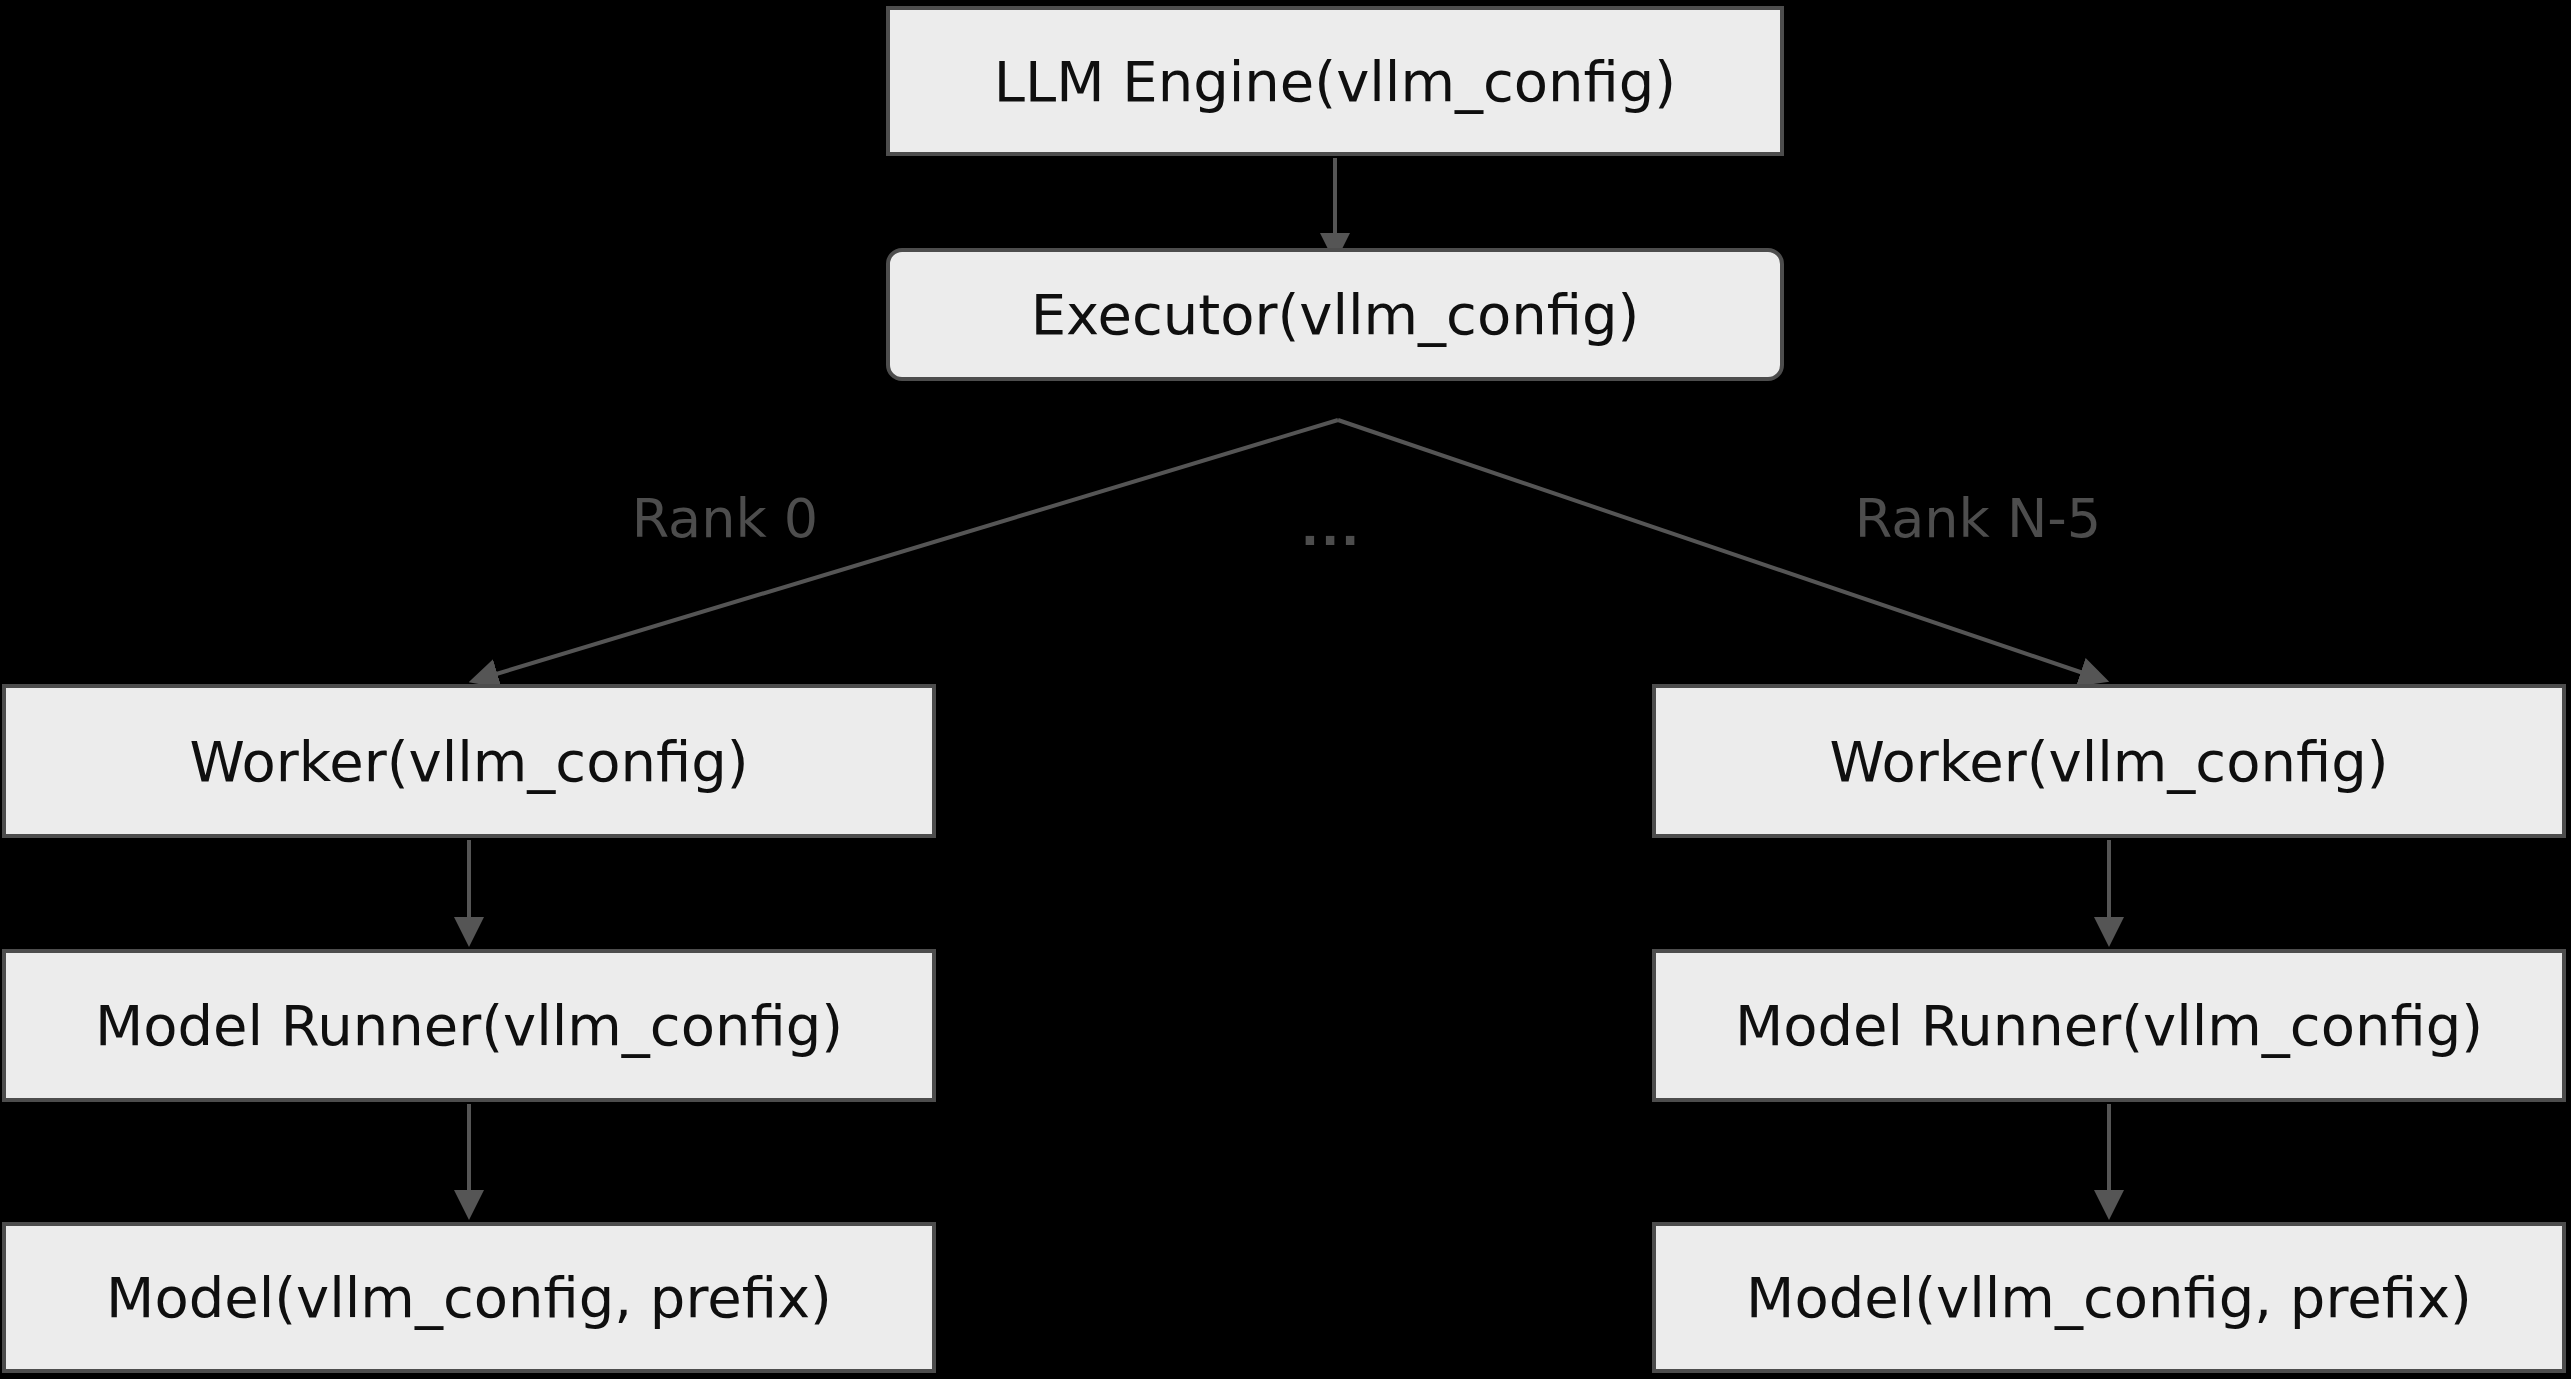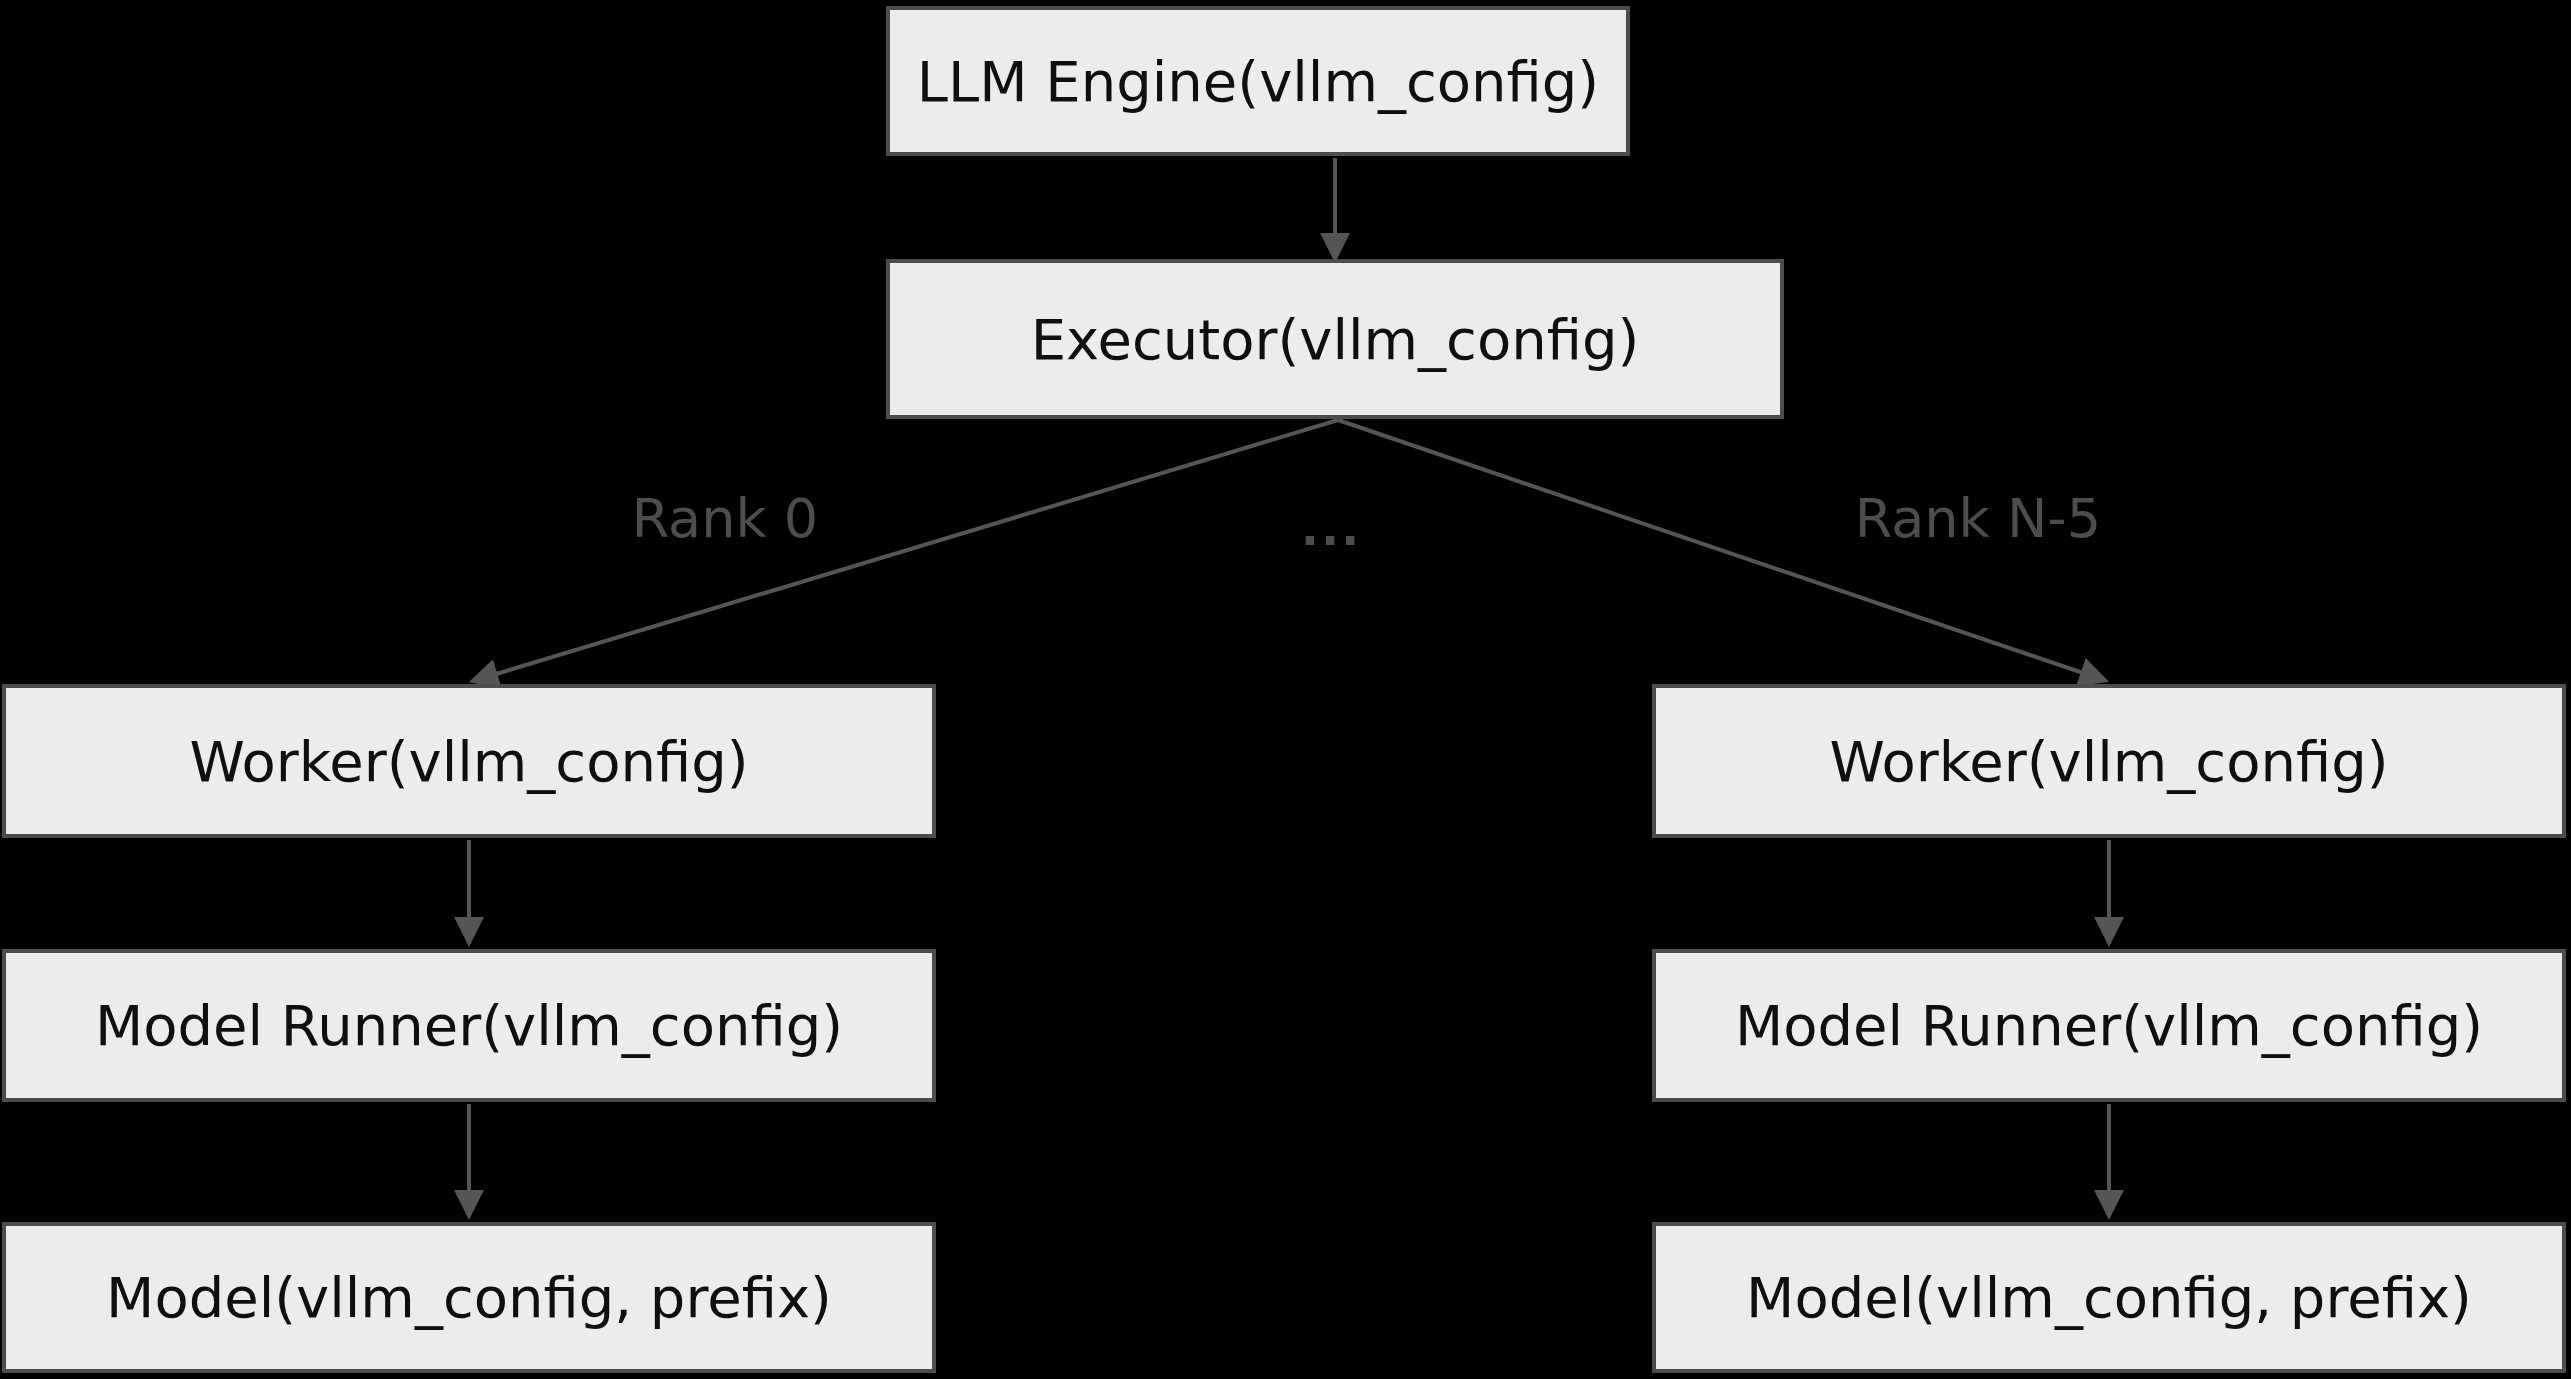--- a/index.html
+++ b/index.html
@@ -31,22 +31,22 @@
     background: var(--node-fill);
     border: 4px solid var(--node-border);
     color: var(--node-text);
     display: flex;
     align-items: center;
     justify-content: center;
     font-size: 56px;
     font-weight: 400;
     white-space: nowrap;
   }
-  #n-llm-engine      { left: 886px;  top: 6px;    width: 744px; height: 150px; text-align: center; }
-  #n-executor        { left: 886px;  top: 259px;  width: 898px; height: 160px; }
+  #n-llm-engine      { left: 886px;  top: 6px;    width: 898px; height: 150px; text-align: center; }
+  #n-executor        { left: 886px;  top: 248px;  width: 898px; height: 133px; border-radius: 16px; }
   #n-worker-left     { left: 2px;    top: 684px;  width: 934px; height: 154px; }
   #n-model-runner-left { left: 2px;  top: 949px;  width: 934px; height: 153px; }
   #n-model-left      { left: 2px;    top: 1222px; width: 934px; height: 151px; }
   #n-worker-right    { left: 1652px; top: 684px;  width: 914px; height: 154px; }
   #n-model-runner-right { left: 1652px; top: 949px; width: 914px; height: 153px; }
   #n-model-right     { left: 1652px; top: 1222px; width: 914px; height: 151px; }
 
   .edge-label {
     position: absolute;
     transform: translate(-50%, -50%);

